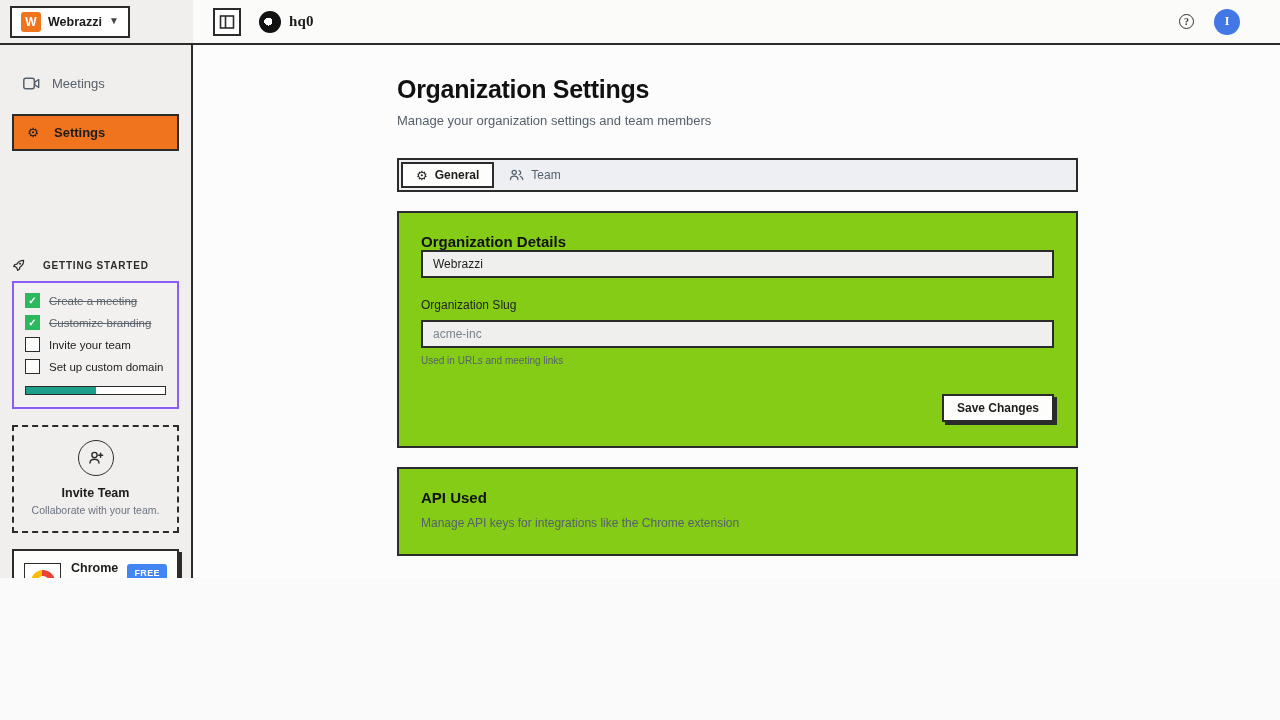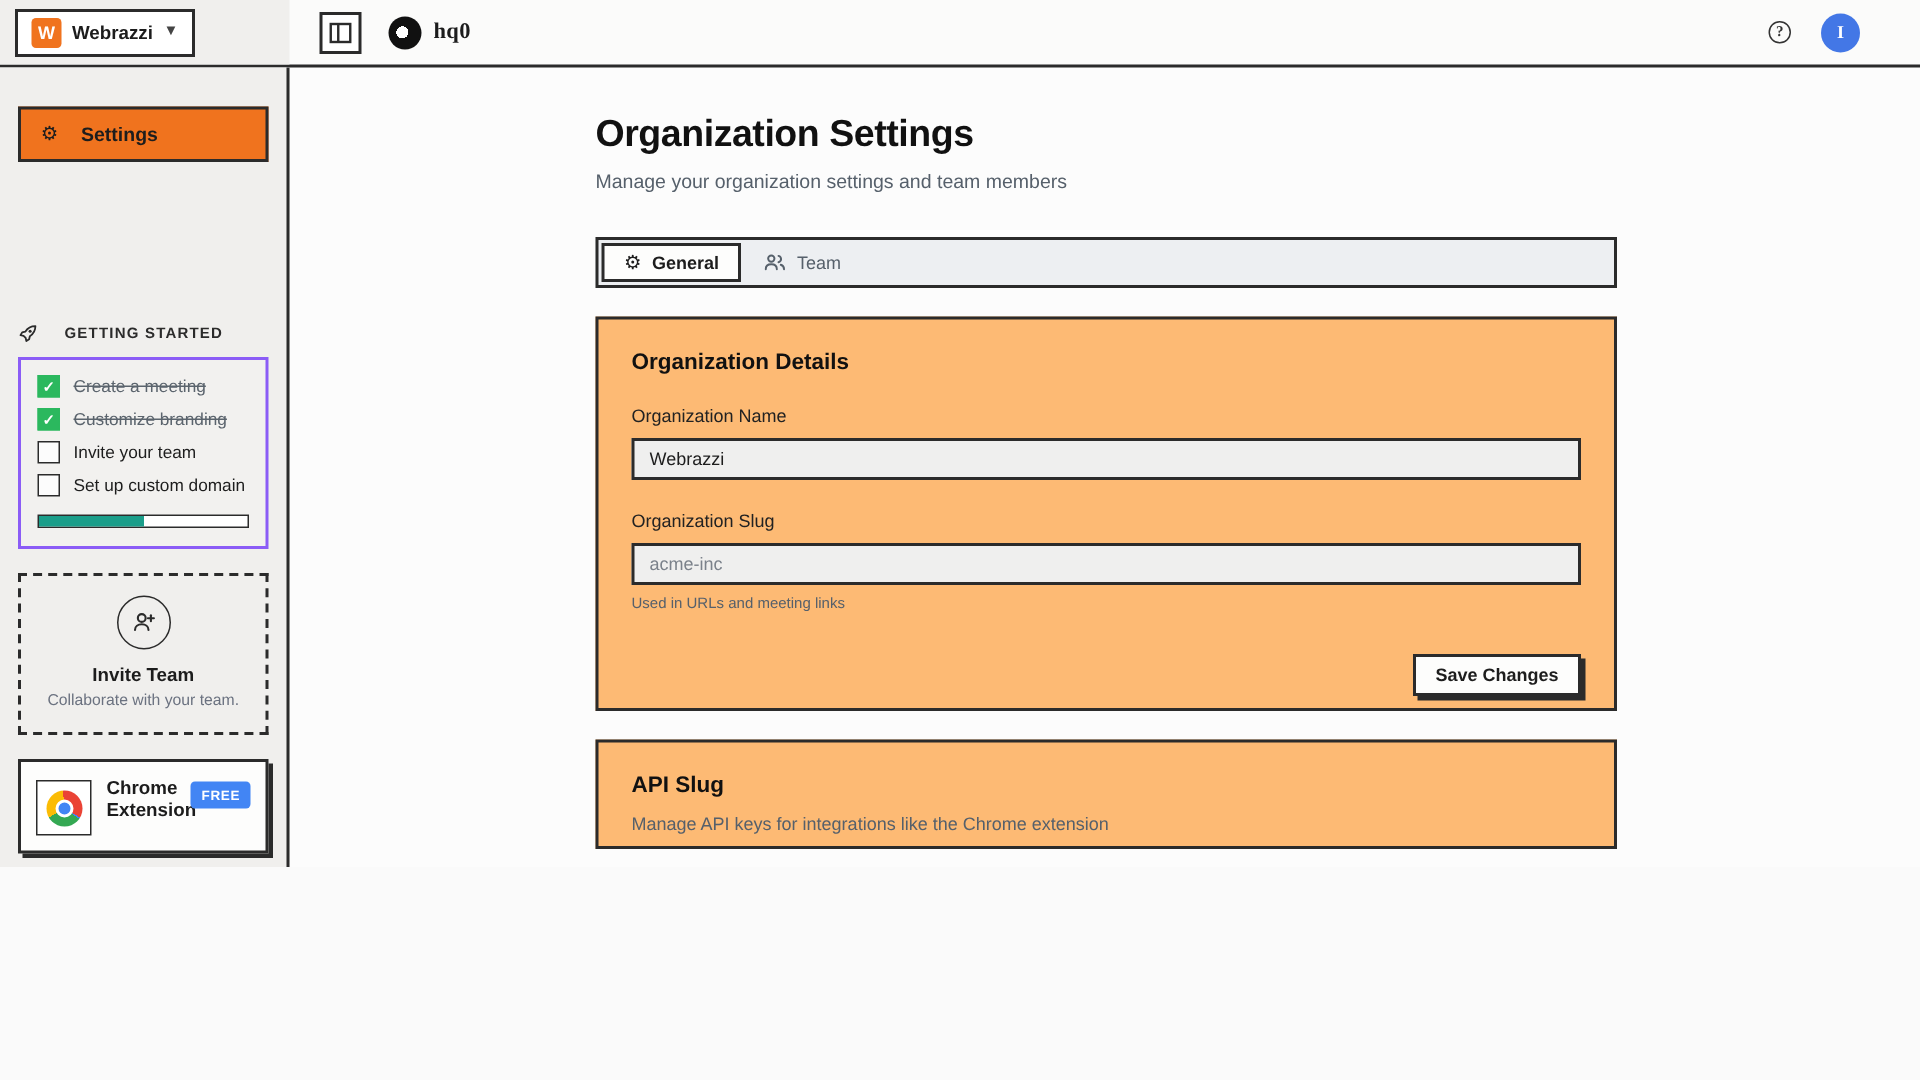--- a/index.html
+++ b/index.html
@@ -53,21 +53,21 @@
   .main { position: absolute; top: 47px; left: 195px; width: 1085px; height: 531px; background: #fcfcfc; overflow: hidden; }
   .content { position: absolute; left: 202px; top: 0; width: 681px; }
   .page-title { margin-top: 28px; font-size: 25px; font-weight: 800; letter-spacing: -0.3px; color: #111; }
   .page-sub { margin-top: 9px; font-size: 13px; color: #56606b; }
 
   .tabbar { margin-top: 30px; height: 34px; border: 2px solid #2b2b2b; background: #edeff2; display: flex; align-items: stretch; padding: 2px; gap: 2px; }
   .tab { display: flex; align-items: center; gap: 7px; padding: 0 13px; font-size: 12px; color: #56606b; cursor: pointer; }
   .tab.active { background: #fdfdfc; border: 2px solid #2b2b2b; color: #1d1d1d; font-weight: bold; }
   .tab-icon { display: inline-flex; }
 
-  .card { margin-top: 19px; border: 2px solid #2b2b2b; background: #fdba74; padding: 20px 22px 8px; }
+  .card { margin-top: 19px; border: 2px solid #2b2b2b; background: #84cc16; padding: 20px 22px 24px; }
   .card-title { font-size: 15px; font-weight: bold; color: #111; }
   .field-label { font-size: 12px; color: #222; margin-top: 20px; margin-bottom: 8px; }
   .text-input { width: 100%; height: 28px; border: 2px solid #2b2b2b; background: #efefee; font-size: 12px; padding: 0 10px; color: #1d1d1d; font-family: "Liberation Sans", sans-serif; outline: none; }
   .text-input::placeholder { color: #7b828b; }
   .field-help { font-size: 10px; color: #56606b; margin-top: 7px; }
   .card-actions { display: flex; justify-content: flex-end; margin-top: 28px; }
   .btn { display: inline-flex; align-items: center; gap: 8px; height: 28px; padding: 0 13px; border: 2px solid #2b2b2b; background: #fdfdfc; box-shadow: 3px 3px 0 #2b2b2b; font-size: 12px; font-weight: bold; color: #1d1d1d; cursor: pointer; font-family: "Liberation Sans", sans-serif; }
   .card-sub { font-size: 12px; color: #56606b; margin-top: 10px; }
 
   :root { --orange: #f0731e; }
@@ -98,20 +98,29 @@
         <span class="brand-name">hq0</span>
       </div>
       <div class="topbar-right">
         <span class="help-icon">?</span>
         <span class="avatar">I</span>
       </div>
     </div>
   </div>
 
   <div class="sidebar">
+    <div class="nav-item">
+      <span class="nav-icon">
+        <svg width="17" height="13" viewBox="0 0 17 13">
+            <rect x="0.8" y="1.2" width="10.5" height="10.5" rx="2" fill="none" stroke="#56606b" stroke-width="1.5"></rect>
+            <path d="M11.8 5 L15.7 2.6 V10.4 L11.8 8 Z" fill="none" stroke="#56606b" stroke-width="1.4" stroke-linejoin="round"></path>
+          </svg>
+      </span>
+      <span>Meetings</span>
+    </div>
     <div class="nav-item active">
       <span class="nav-icon gear-glyph">⚙</span>
       <span>Settings</span>
     </div>
 
     <div class="gs-header">
       <svg width="13" height="13" viewBox="0 0 14 14">
           <path d="M12.5 1.5 C9.5 1.5 6.8 3 5.2 5.5 L3 6 L1.8 8 L4 8.5 L5.5 10 L6 12.2 L8 11 L8.5 8.8 C11 7.2 12.5 4.5 12.5 1.5 Z" fill="none" stroke="#2b2b2b" stroke-width="1.3" stroke-linejoin="round"></path>
           <circle cx="8.7" cy="5.2" r="1.1" fill="#2b2b2b"></circle>
         </svg>
@@ -183,30 +192,29 @@
                 <path d="M10 1.6 C11 1.9 11.7 2.7 11.7 3.7 C11.7 4.7 11 5.5 10 5.8" fill="none" stroke="#56606b" stroke-width="1.3" stroke-linecap="round"></path>
                 <path d="M11.5 7.5 C12.9 8 13.7 9.1 13.7 10.5" fill="none" stroke="#56606b" stroke-width="1.3" stroke-linecap="round"></path>
               </svg>
           </span>
           <span>Team</span>
         </div>
       </div>
 
       <div class="card">
         <div class="card-title">Organization Details</div>
-        <div class="field-label">Organization Name</div>
         <input class="text-input" type="text" value="Webrazzi" style="">
         <div class="field-label">Organization Slug</div>
         <input class="text-input" type="text" placeholder="acme-inc" style="">
         <div class="field-help">Used in URLs and meeting links</div>
         <div class="card-actions">
           <button class="btn">Save Changes</button>
         </div>
       </div>
 
       <div class="card">
-        <div class="card-title">API Slug</div>
+        <div class="card-title">API Used</div>
         <div class="card-sub">Manage API keys for integrations like the Chrome extension</div>
 
       </div>
     </div>
   </div>
 </div>
 
 </body></html>

